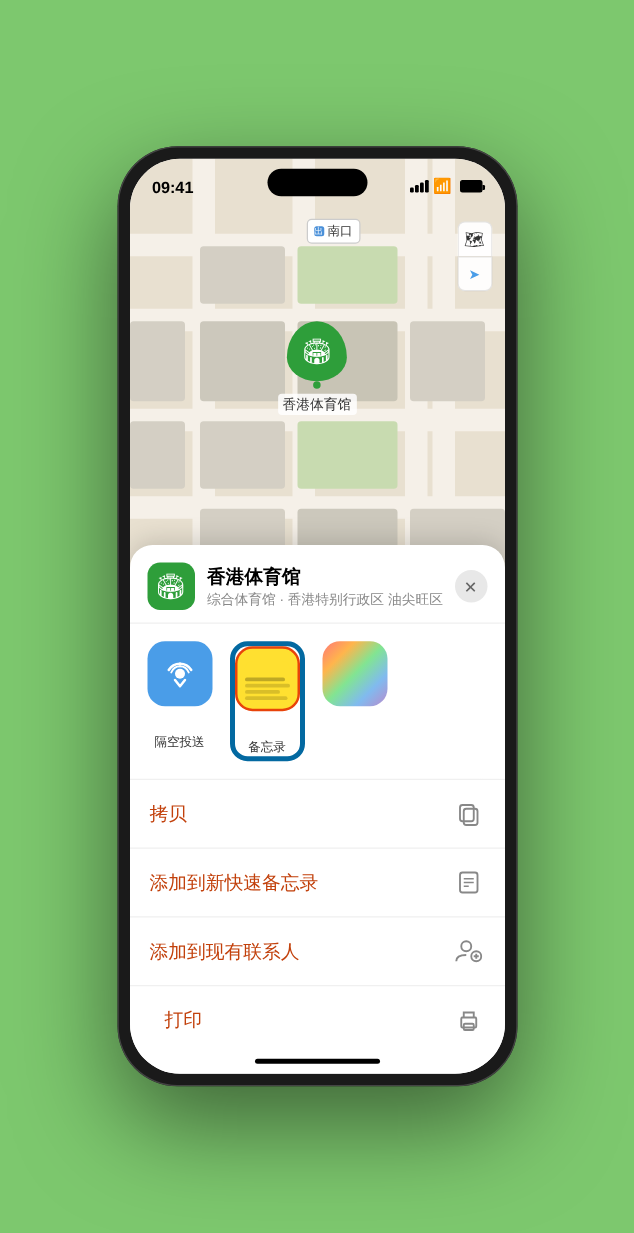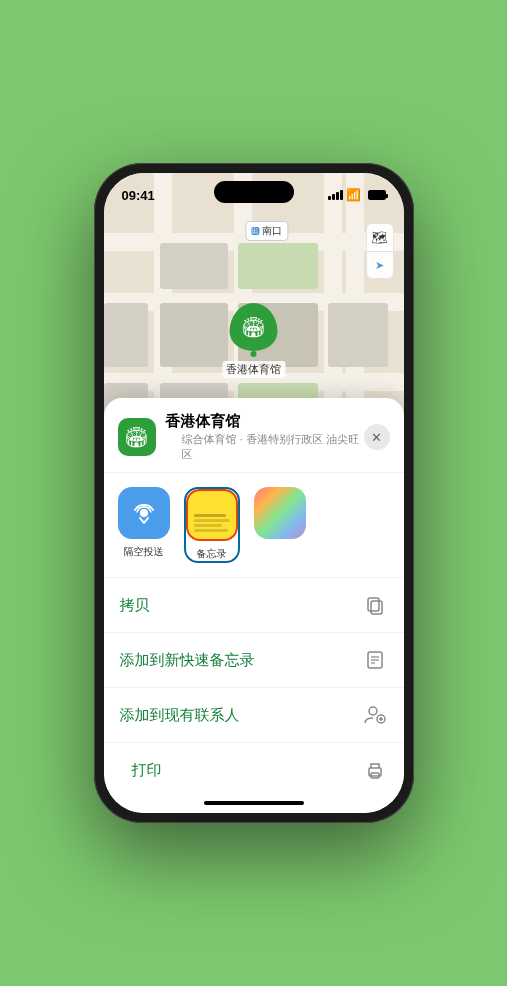--- a/index.html
+++ b/index.html
@@ -7,21 +7,21 @@
       background: #7dc86e;
       display: flex;
       justify-content: center;
       align-items: center;
       min-height: 100vh;
       font-family: -apple-system, 'PingFang SC', 'Helvetica Neue', sans-serif;
     }
 
     .phone-frame {
       width: 320px;
-      height: 660px;
+      height: 752px;
       background: #1a1a1a;
       border-radius: 48px;
       padding: 10px;
       box-shadow: 0 30px 80px rgba(0,0,0,0.5), inset 0 0 0 1px #444;
       position: relative;
     }
 
     .phone-screen {
       width: 100%;
       height: 100%;
@@ -272,21 +272,20 @@
     .venue-name {
       font-size: 15px;
       font-weight: 600;
       color: #000;
     }
 
     .venue-subtitle {
       font-size: 11px;
       color: #888;
       margin-top: 1px;
-      margin-left: 16px;
     }
 
     .close-btn {
       width: 26px;
       height: 26px;
       background: #e8e8e8;
       border-radius: 50%;
       display: flex;
       align-items: center;
       justify-content: center;
@@ -301,21 +300,21 @@
       display: flex;
       padding: 14px 14px;
       gap: 14px;
       overflow: hidden;
     }
 
     .share-item {
       display: flex;
       flex-direction: column;
       align-items: center;
-      gap: 6px;
+      gap: 22px;
       flex-shrink: 0;
     }
 
     .share-icon-wrap {
       width: 52px;
       height: 52px;
       border-radius: 14px;
       display: flex;
       align-items: center;
       justify-content: center;
@@ -331,21 +330,21 @@
     }
 
     .share-item-label {
       font-size: 10px;
       color: #333;
       text-align: center;
     }
 
     
     .notes-highlighted {
-      border: 2px solid #0369a1;
+      border: 4px solid #0369a1;
       border-radius: 14px;
     }
 
     
     .action-list {
       border-top: 1px solid #f0f0f0;
     }
 
     .action-row {
       display: flex;
@@ -356,21 +355,21 @@
       cursor: pointer;
     }
 
     .action-row:last-child {
       border-bottom: none;
       margin-left: 12px;
     }
 
     .action-label {
       font-size: 15px;
-      color: #15803d;
+      color: #c2410c;
     }
 
     .action-icon {
       width: 26px;
       height: 26px;
       display: flex;
       align-items: center;
       justify-content: center;
       color: #888;
       font-size: 16px;

